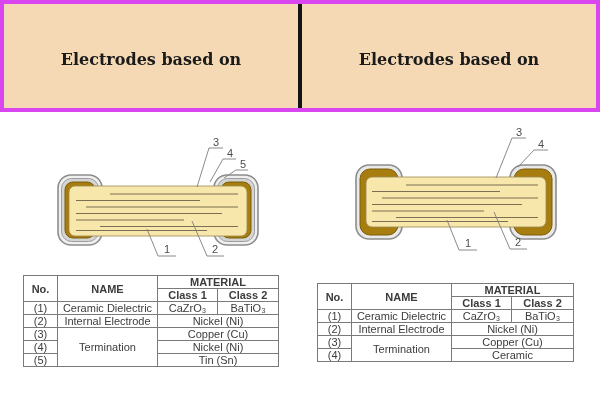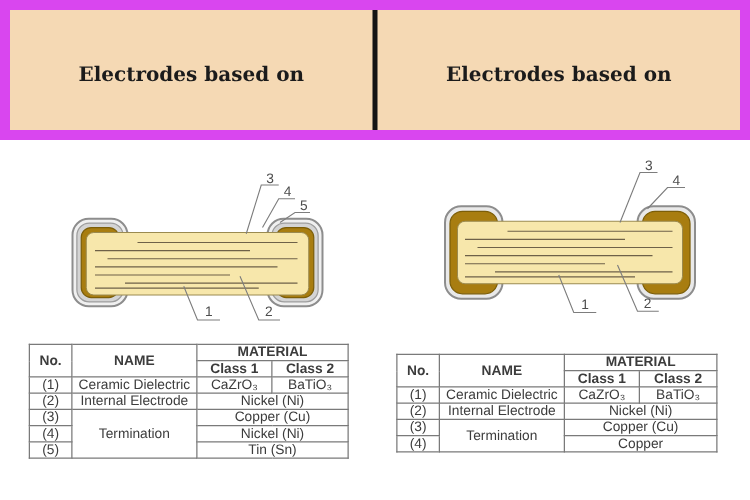--- a/index.html
+++ b/index.html
@@ -9,21 +9,21 @@
     background: #ffffff;
     overflow: hidden;
     font-family: "Liberation Sans", sans-serif;
   }
 
   
   .band {
     display: flex;
     height: 112px;
     box-sizing: border-box;
-    border: 8px solid #d946ef;
+    border: 4px solid #d946ef;
     background: #f5d9b4;
   }
   .band-cell {
     flex: 1 1 0;
     display: flex;
     align-items: center;
     justify-content: center;
   }
   .band-cell.left { border-right: 4px solid #141414; }
   .band-title {
@@ -247,20 +247,20 @@
           <td>Internal Electrode</td>
           <td colspan="2">Nickel (Ni)</td>
         </tr>
         <tr>
           <td>(3)</td>
           <td rowspan="2">Termination</td>
           <td colspan="2">Copper (Cu)</td>
         </tr>
         <tr>
           <td>(4)</td>
-          <td colspan="2">Copper</td>
+          <td colspan="2">Ceramic</td>
         </tr>
       </tbody>
         </table>
     </div>
 
   </div>
 </div>
 
 </body></html>

